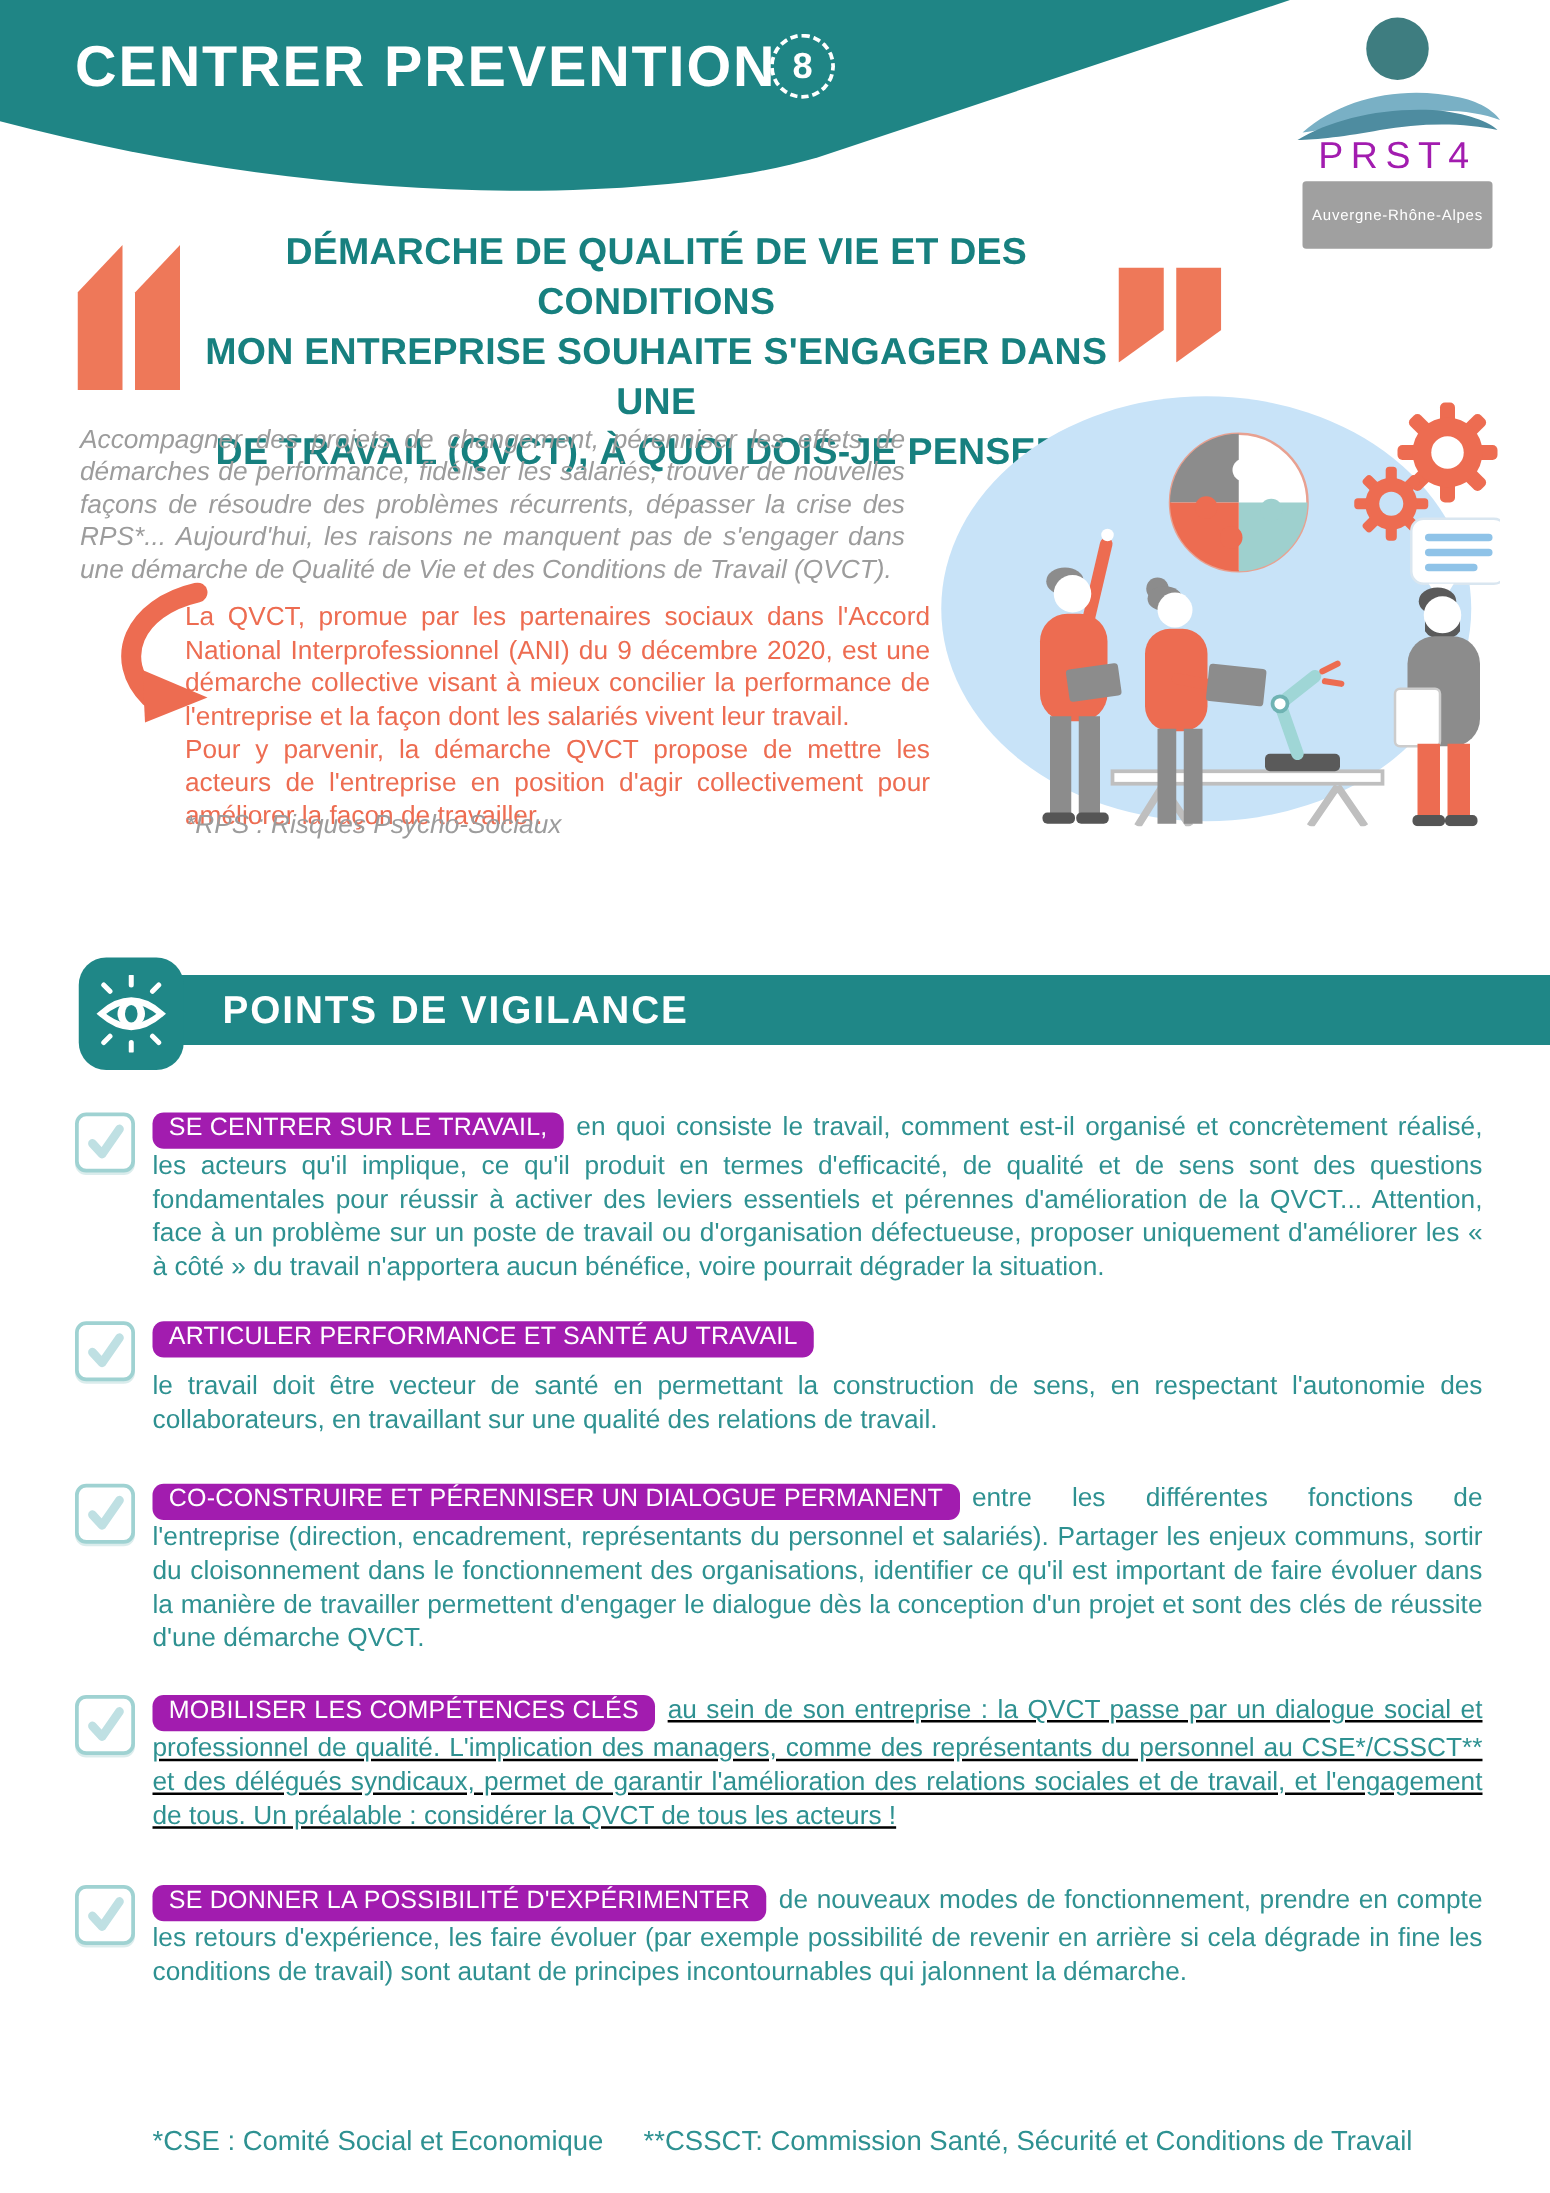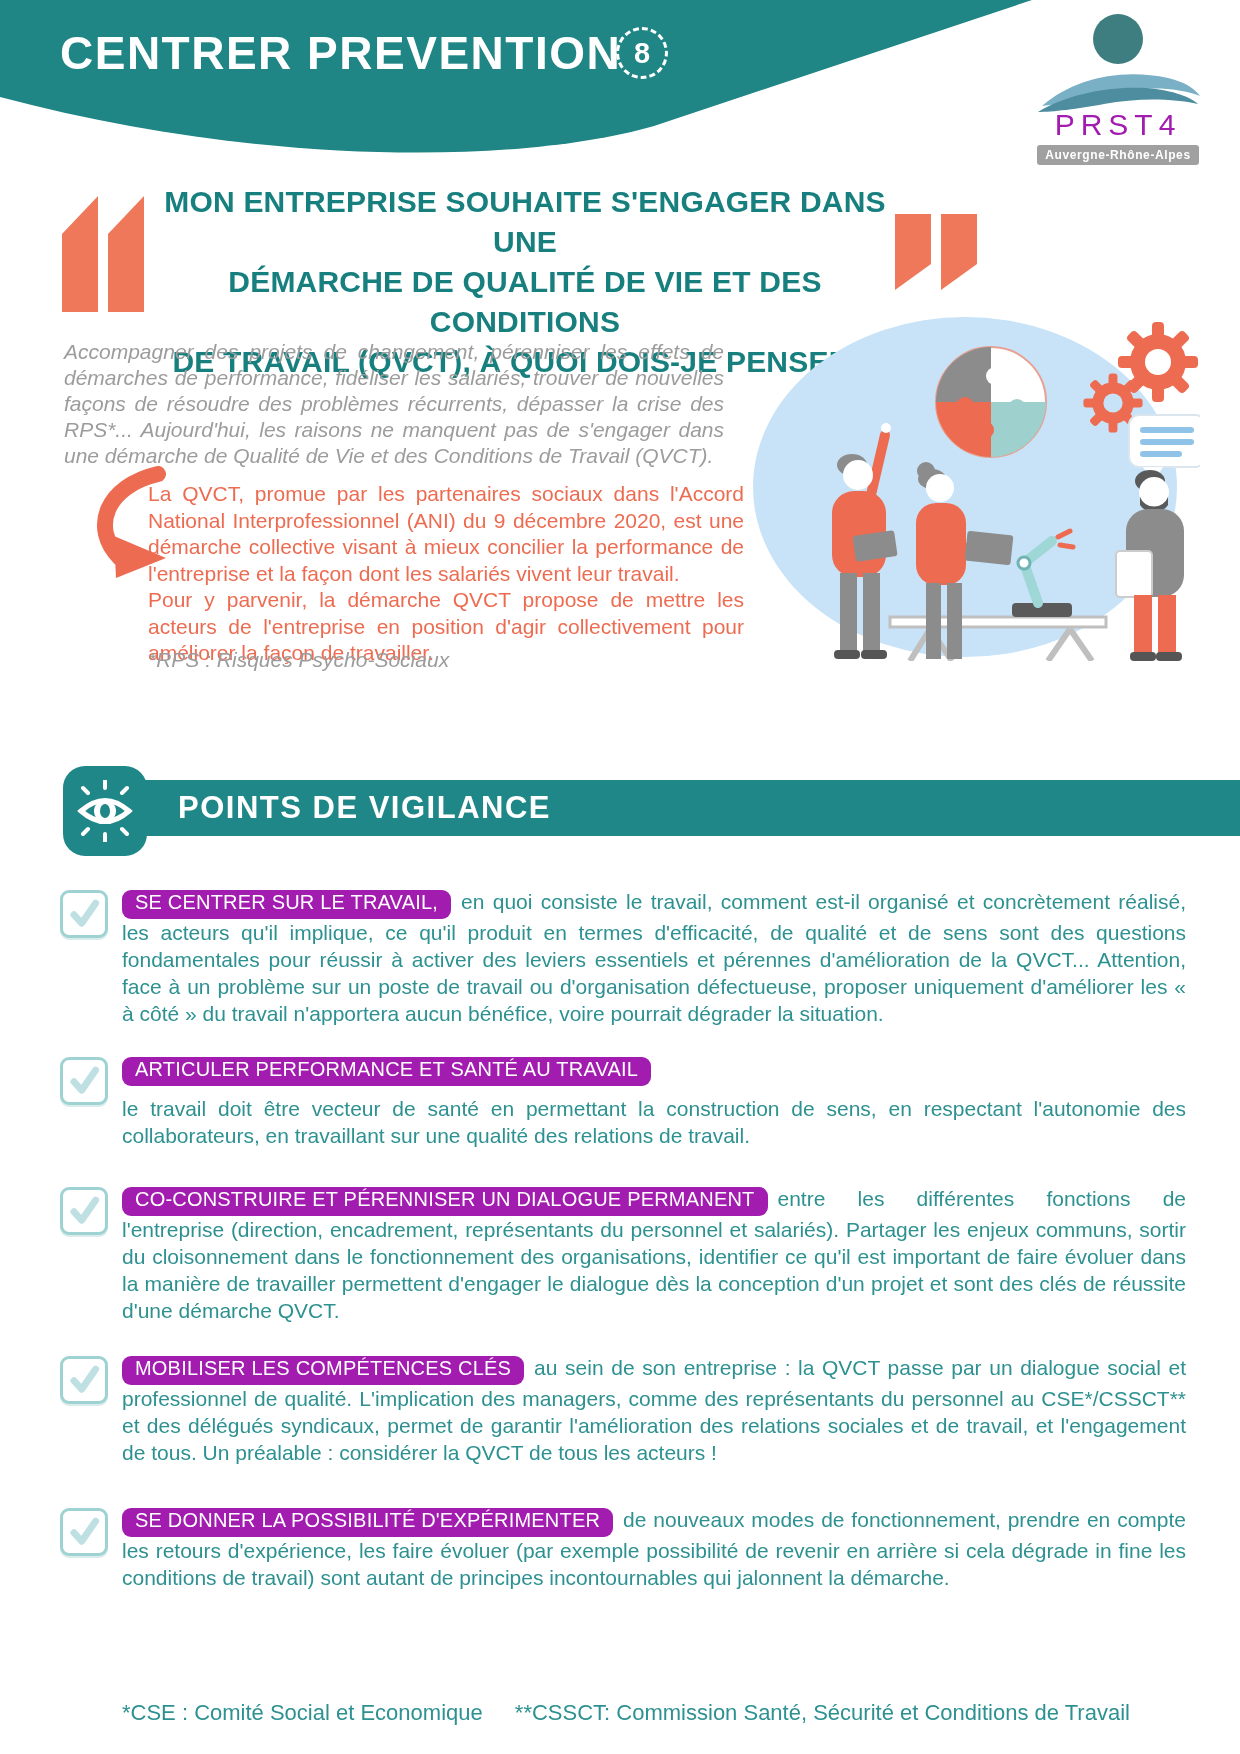--- a/index.html
+++ b/index.html
@@ -10,21 +10,21 @@
   .header-svg{position:absolute;top:0;left:0;}
   .header-title{position:absolute;left:60px;top:26px;color:#fff;font-size:46px;font-weight:bold;
                 letter-spacing:1.5px;white-space:nowrap;}
   .issue-badge{position:absolute;left:616px;top:27px;width:46px;height:46px;border:3px dashed #fff;
                border-radius:50%;color:#fff;font-size:29px;font-weight:bold;text-align:center;line-height:46px;}
   .logo{position:absolute;left:1030px;top:14px;width:176px;text-align:center;}
   .logo-head{width:50px;height:50px;border-radius:50%;background:#3E7D80;margin:0 auto;}
   .logo-swoosh{display:block;margin:2px auto 0;}
   .logo-name{color:#a21caf;font-size:30px;letter-spacing:6px;margin-top:-6px;}
   .logo-region{display:inline-block;background:#A0A0A0;color:#fff;font-size:12px;letter-spacing:.6px;
-               padding:3px 8px;border-radius:3px;margin-top:3px;font-weight:bold;}
+               padding:20px 8px;border-radius:3px;margin-top:3px;}
 
   
   .quote-open{position:absolute;left:62px;top:196px;}
   .quote-close{position:absolute;left:893px;top:214px;transform:rotate(180deg);}
   .question{position:absolute;left:150px;top:182px;width:750px;text-align:center;color:#17807F;
             font-size:30px;font-weight:bold;line-height:40px;letter-spacing:.2px;}
 
   
   .intro{position:absolute;left:64px;top:318px;width:660px;color:#9C9C9C;font-size:21px;
          font-style:italic;line-height:26px;text-align:justify;}
@@ -41,21 +41,21 @@
   
   .banner-bar{position:absolute;left:100px;top:780px;width:1140px;height:56px;background:#1F8787;}
   .banner-tile{position:absolute;left:63px;top:766px;width:84px;height:90px;background:#1F8787;border-radius:22px;
                display:flex;align-items:center;justify-content:center;}
   .banner-title{position:absolute;left:178px;top:780px;height:56px;line-height:56px;color:#fff;
                 font-size:31px;font-weight:bold;letter-spacing:1.5px;}
 
   
   .points{position:absolute;left:60px;top:888px;width:1126px;}
   .point{position:relative;padding-left:62px;}
-  .p-m1{margin-bottom:28px;} .p-m2{margin-bottom:36px;} .p-m3{margin-bottom:30px;} .p-m4{margin-bottom:40px;}
+  .p-m1{margin-bottom:28px;} .p-m2{margin-bottom:36px;} .p-m3{margin-bottom:30px;} .p-m4{margin-bottom:40px;text-decoration:underline;}
   .checkbox{position:absolute;left:0;top:2px;width:42px;height:42px;background:#fff;
             border:3px solid #9FD2D2;border-radius:9px;box-shadow:0 2px 0 rgba(150,200,200,.35);
             display:flex;align-items:center;justify-content:center;}
   .point-text{margin:0;color:#2E9191;font-size:21px;line-height:27px;text-align:justify;}
   .pbadge{display:inline-block;background:#a21caf;color:#fff;border-radius:9px;padding:2px 13px 7px;
           font-size:20px;line-height:1;margin-right:10px;letter-spacing:.2px;}
   .stacked .pbadge{margin-bottom:9px;}
 
   
   .footnotes{position:absolute;left:122px;top:1700px;color:#2E9191;font-size:22px;}
@@ -85,22 +85,22 @@
   <svg class="quote-open" width="84" height="116" viewBox="0 0 84 116">
     <polygon points="0,38 36,0 36,116 0,116" fill="#EE7859"></polygon>
     <polygon points="46,38 82,0 82,116 46,116" fill="#EE7859"></polygon>
   </svg>
   <svg class="quote-close" width="84" height="76" viewBox="0 0 84 76">
     <polygon points="0,26 36,0 36,76 0,76" fill="#EE7859"></polygon>
     <polygon points="46,26 82,0 82,76 46,76" fill="#EE7859"></polygon>
   </svg>
 
   <div class="question">
+    <div>DÉMARCHE DE QUALITÉ DE VIE ET DES CONDITIONS</div>
     <div>MON ENTREPRISE SOUHAITE S'ENGAGER DANS UNE</div>
-    <div>DÉMARCHE DE QUALITÉ DE VIE ET DES CONDITIONS</div>
     <div>DE TRAVAIL (QVCT), À QUOI DOIS-JE PENSER ?</div>
   </div>
 
   <p class="intro">Accompagner des projets de changement, pérenniser les effets de démarches de performance, fidéliser les salariés, trouver de nouvelles façons de résoudre des problèmes récurrents, dépasser la crise des RPS*... Aujourd'hui, les raisons ne manquent pas de s'engager dans une démarche de Qualité de Vie et des Conditions de Travail (QVCT).</p>
 
   <svg class="illu" width="470" height="366" viewBox="0 0 470 366">
     <ellipse cx="235" cy="192" rx="212" ry="170" fill="#C8E3F8"></ellipse>
 
     <g transform="translate(261,107)">
       <circle r="55" fill="#FFFFFF" stroke="#E8A191" stroke-width="2"></circle>

